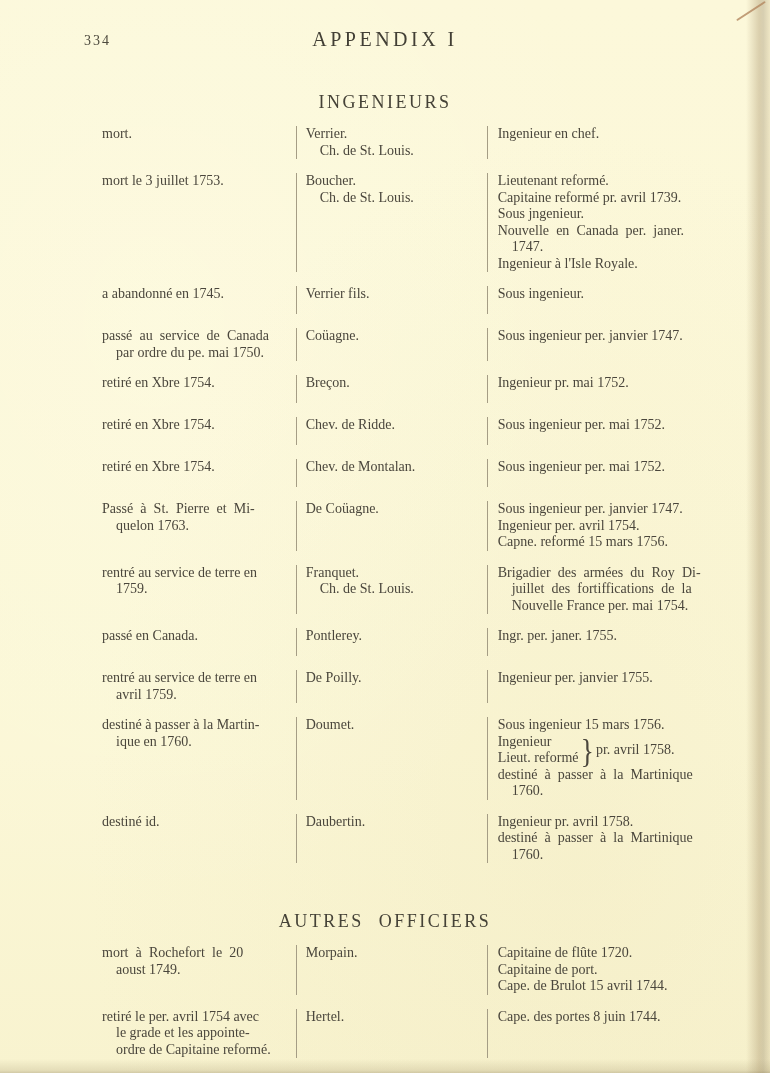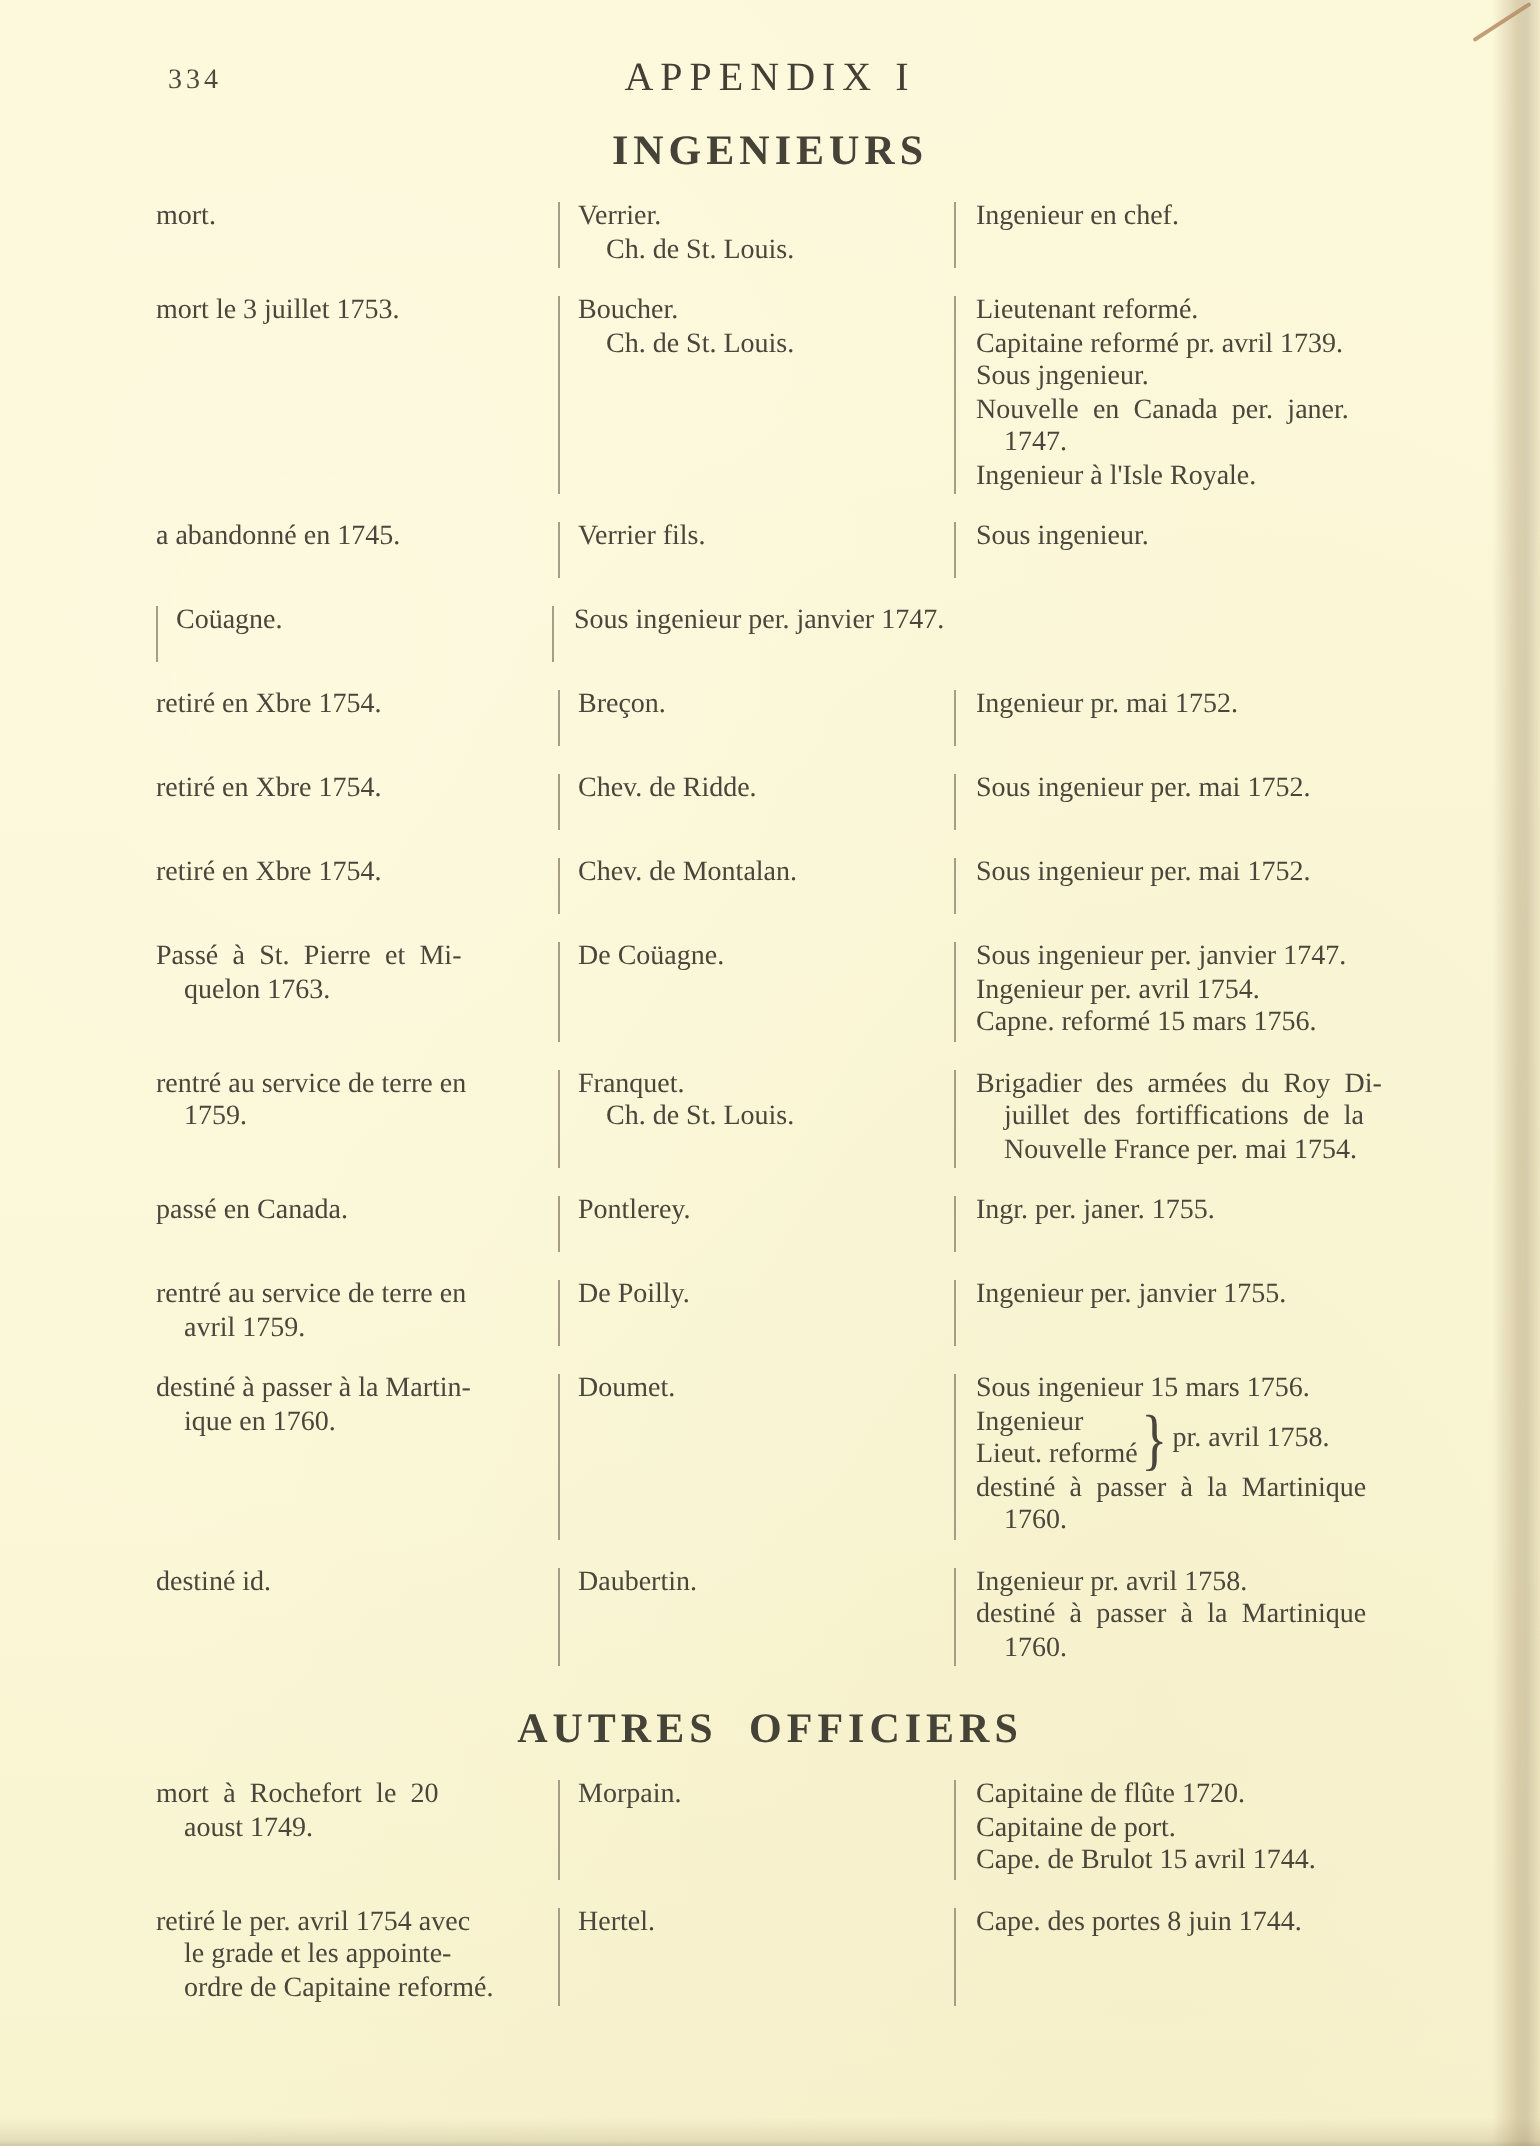--- a/index.html
+++ b/index.html
@@ -42,28 +42,28 @@
     font-size:14px;letter-spacing:2px;color:#4d4a3e;
   }
   .title{
     margin:0;padding-top:28px;
     text-align:center;
     font-size:20px;font-weight:normal;
     letter-spacing:3.5px;color:#423f35;
   }
   
   .section-heading{
-    margin:12px 0 13px 0;
+    margin:41px 0 13px 0;
     text-align:center;
-    font-size:21px;font-weight:bold;
+    font-size:18px;font-weight:normal;
     letter-spacing:2.5px;word-spacing:8px;
     color:#454237;
   }
   .tbl{margin-left:78px;width:668px;}
-  .row{display:flex;padding-bottom:7px;margin-bottom:7px;min-height:28px;}
+  .row{display:flex;padding-bottom:7px;margin-bottom:7px;min-height:28px;margin-left:24px;}
   .cell{box-sizing:border-box;}
   .c-left{width:201px;padding-right:8px;}
   .c-mid{width:198px;border-left:1px solid #a59d85;padding-left:9px;}
   .c-right{width:269px;border-left:1px solid #a59d85;padding-left:10px;}
   .ln{font-size:14px;line-height:16.5px;white-space:nowrap;color:#4a463c;}
   .ln.ind{padding-left:14px;}
   .ln.w{word-spacing:0.26em;}
   
   .brace-group{display:flex;align-items:center;}
   .bg-lines{display:flex;flex-direction:column;}
@@ -121,20 +121,24 @@
             </div>
     <div class="cell c-mid">
               <div class="ln">Verrier fils.</div>
             </div>
     <div class="cell c-right">
               <div class="ln">Sous ingenieur.</div>
             </div>
   </div>
 
   <div class="row">
+    <div class="cell c-left">
+              <div class="ln w">passé au service de Canada</div>
+              <div class="ln ind">par ordre du pe. mai 1750.</div>
+            </div>
     <div class="cell c-mid">
               <div class="ln">Coüagne.</div>
             </div>
     <div class="cell c-right">
               <div class="ln">Sous ingenieur per. janvier 1747.</div>
             </div>
   </div>
 
   <div class="row">
     <div class="cell c-left">

